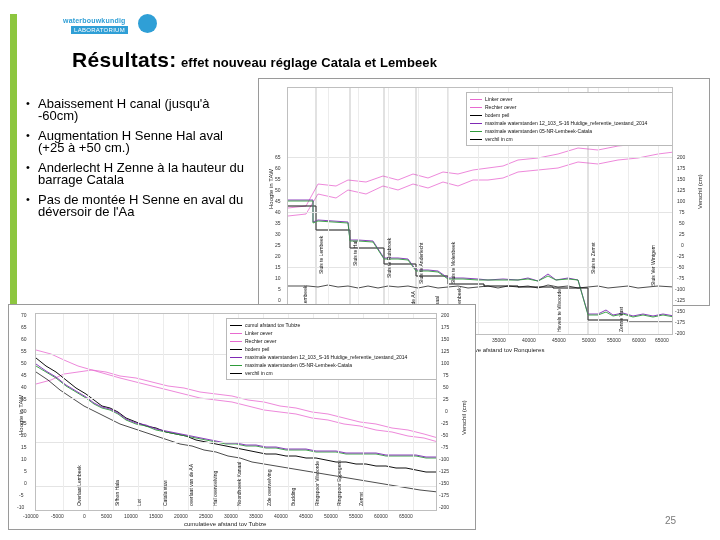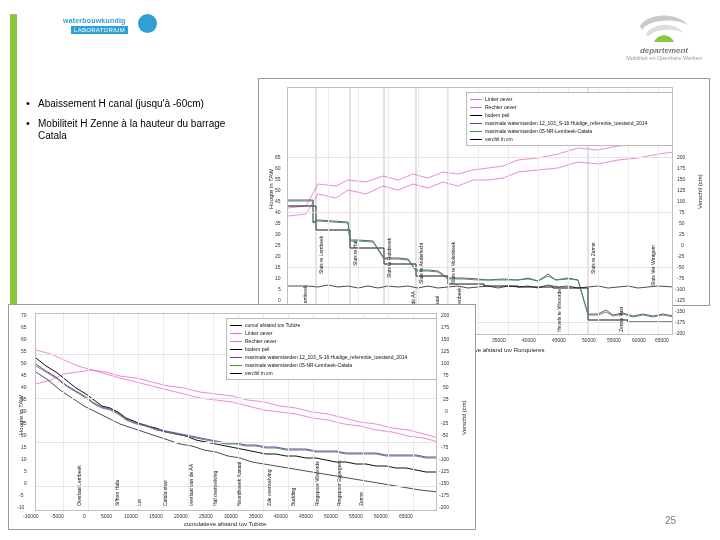--- a/index.html
+++ b/index.html
@@ -116,21 +116,21 @@
   .bullets {
     position: absolute;
     left: 24px;
     top: 98px;
     width: 228px;
   }
   .bullet {
     position: relative;
     padding-left: 14px;
     margin-bottom: 8px;
-    font-size: 10px;
+    font-size: 13px;
     line-height: 12px;
     color: #000000;
   }
   .bullet::before {
     content: "•";
     position: absolute;
     left: 2px;
     top: -1px;
     font-size: 11px;
     color: #000000;
@@ -236,34 +236,31 @@
 <div class="slide">
 
   <div class="left-bar"></div>
 
   <div class="logo-left">
     <div class="circle"></div>
     <div class="l1">waterbouwkundig</div>
     <div class="l2">LABORATORIUM</div>
   </div>
 
-  <div class="logo-right">
-    <svg class="swoosh" viewBox="0 0 52 30">
-      <path d="M2,12 C10,-2 42,-2 50,12 C44,4 10,4 4,16 Z" fill="#c9c9c9"></path>
-      <path d="M8,20 C16,8 38,8 45,19 C38,14 16,14 10,23 Z" fill="#dedede"></path>
-      <path d="M16,28 C20,19 32,19 36,28 Z" fill="#8dc63f"></path>
-    </svg>
-    <div class="nm1">departement</div>
-    <div class="nm2">Mobiliteit en Openbare Werken</div>
+
+  <div class="title">
+    <span class="t-main">Résultats:</span>
+    <span class="t-sub">effet nouveau réglage Catala et Lembeek</span>
   </div>
-
 
   <div class="bullets">
     <div class="bullet">Abaissement H canal (jusqu'à -60cm)</div>
-    <div class="bullet">Mobiliteit H Zenne à la hauteur du barrage Catala</div>
+    <div class="bullet">Augmentation H Senne Hal aval (+25 à +50 cm.)</div>
+    <div class="bullet">Anderlecht H Zenne à la hauteur du barrage Catala</div>
+    <div class="bullet">Pas de montée H Senne en aval du déversoir de l'Aa</div>
   </div>
 
   <div class="chart-box" id="chart-top">
 
     <div class="axis-title rot" style="left:9px; top:130px;">Hoogte in TAW</div>
 
     <div class="axis-title rot" style="left:438px; top:130px;">Verschil (cm)</div>
 
     <div class="axis-label" style="left:16px; top:75px;">65</div>
     <div class="axis-label" style="left:16px; top:86px;">60</div>

